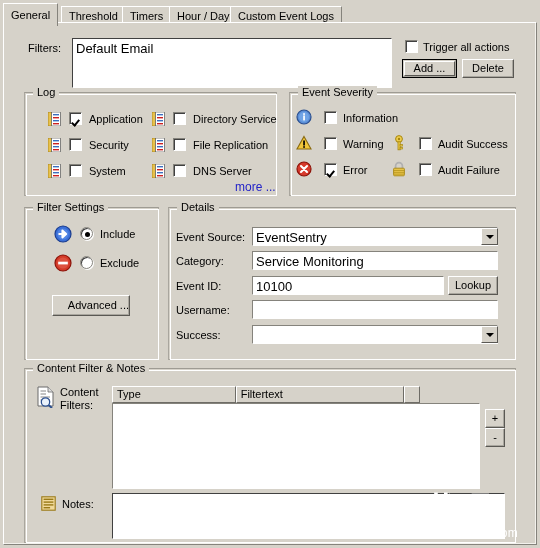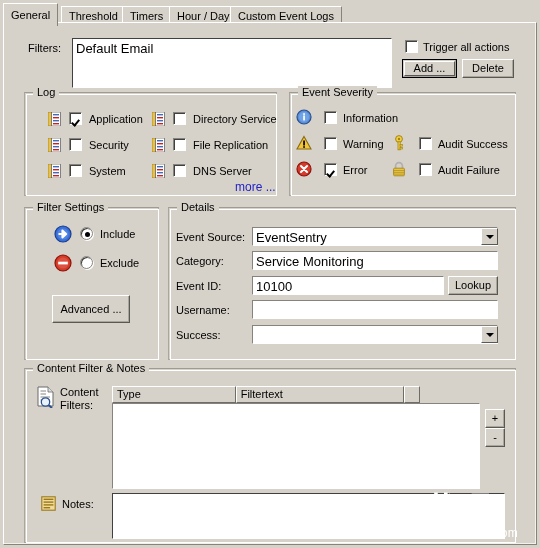--- a/index.html
+++ b/index.html
@@ -463,21 +463,21 @@
     <div>
       <svg class="ico" style="left:50px; top:231px;" width="18" height="18" viewBox="0 0 18 18">
         <circle cx="9" cy="9" r="8" fill="#d33a28" stroke="#8c1208" stroke-width="1.2"></circle>
         <circle cx="9" cy="9" r="5.6" fill="#e8705e" opacity="0.45"></circle>
         <rect x="4.2" y="7.7" width="9.6" height="2.7" fill="#ffffff"></rect>
       </svg>
       <div class="radio" style="left:76px; top:233px;"></div>
       <div class="lbl" style="left:96px; top:234px;">Exclude</div>
     </div>
 
-    <div class="btn" style="left:48px; top:272px; width:78px; height:28px;">
+    <div class="btn" style="left:48px; top:272px; width:78px; height:21px;justify-content:flex-end;">
       <span>Advanced ...</span>
     </div>
 
     <div class="group" style="left:164px; top:184px; width:348px; height:153px;">
       <span class="group-title">Details</span>
     </div>
 
     <div class="lbl" style="left:172px; top:208px;">Event Source:</div>
     <div class="field" style="left:248px; top:204px; width:246px; height:19px;">
       <span>EventSentry</span>

